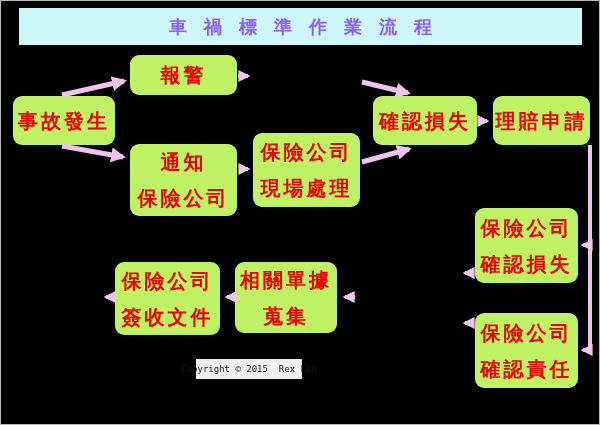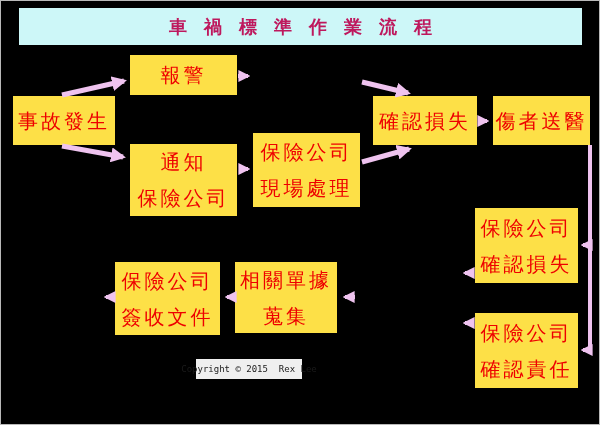--- a/index.html
+++ b/index.html
@@ -6,28 +6,28 @@
   .canvas{
     position:relative;width:600px;height:425px;background:#000;overflow:hidden;
     box-shadow:inset 0 0 0 1px #b9b9b9;
     font-family:"DejaVu Serif","Liberation Serif",serif;
   }
   .title-banner{
     position:absolute;left:19px;top:8px;width:563px;height:37px;
     background:#cdf7f8;display:flex;align-items:center;justify-content:center;
   }
   .title-banner span{
-    color:#be185d;font-weight:bold;font-size:18px;letter-spacing:17px;
+    color:#8b5cf6;font-weight:bold;font-size:18px;letter-spacing:17px;
     padding-left:17px;white-space:nowrap;
   }
   .node{
-    position:absolute;background:#fde047;color:#ee0000;font-weight:normal;
+    position:absolute;background:#bef264;color:#ee0000;font-weight:bold;
     font-size:20px;letter-spacing:3px;line-height:36px;
     display:flex;align-items:center;justify-content:center;
-    text-align:center;white-space:pre-line;
+    text-align:center;white-space:pre-line;border-radius:9px;
   }
   .arrows{position:absolute;left:0;top:0;pointer-events:none;}
   .copyright{
     position:absolute;left:196px;top:359px;width:106px;height:20px;
     background:#efefef;color:#1a1a1a;display:flex;align-items:center;justify-content:center;
     font-family:"DejaVu Sans Mono","Liberation Mono",monospace;font-size:9px;white-space:pre;
   }
 </style>
 </head>
 <body>
@@ -38,21 +38,21 @@
     <span>車禍標準作業流程</span>
   </div>
 
   <div class="node" style="left:13px;top:96px;width:102px;height:49px">事故發生</div>
   <div class="node" style="left:130px;top:55px;width:107px;height:40px">報警</div>
   <div class="node" style="left:130px;top:144px;width:107px;height:72px">通知
 保險公司</div>
   <div class="node" style="left:253px;top:133px;width:107px;height:74px">保險公司
 現場處理</div>
   <div class="node" style="left:373px;top:96px;width:104px;height:49px">確認損失</div>
-  <div class="node" style="left:493px;top:96px;width:97px;height:49px">傷者送醫</div>
+  <div class="node" style="left:493px;top:96px;width:97px;height:49px">理賠申請</div>
   <div class="node" style="left:475px;top:208px;width:103px;height:75px">保險公司
 確認損失</div>
   <div class="node" style="left:475px;top:313px;width:103px;height:75px">保險公司
 確認責任</div>
   <div class="node" style="left:235px;top:262px;width:102px;height:71px">相關單據
 蒐集</div>
   <div class="node" style="left:115px;top:262px;width:105px;height:73px">保險公司
 簽收文件</div>
 
   <svg class="arrows" width="600" height="425" viewBox="0 0 600 425">

